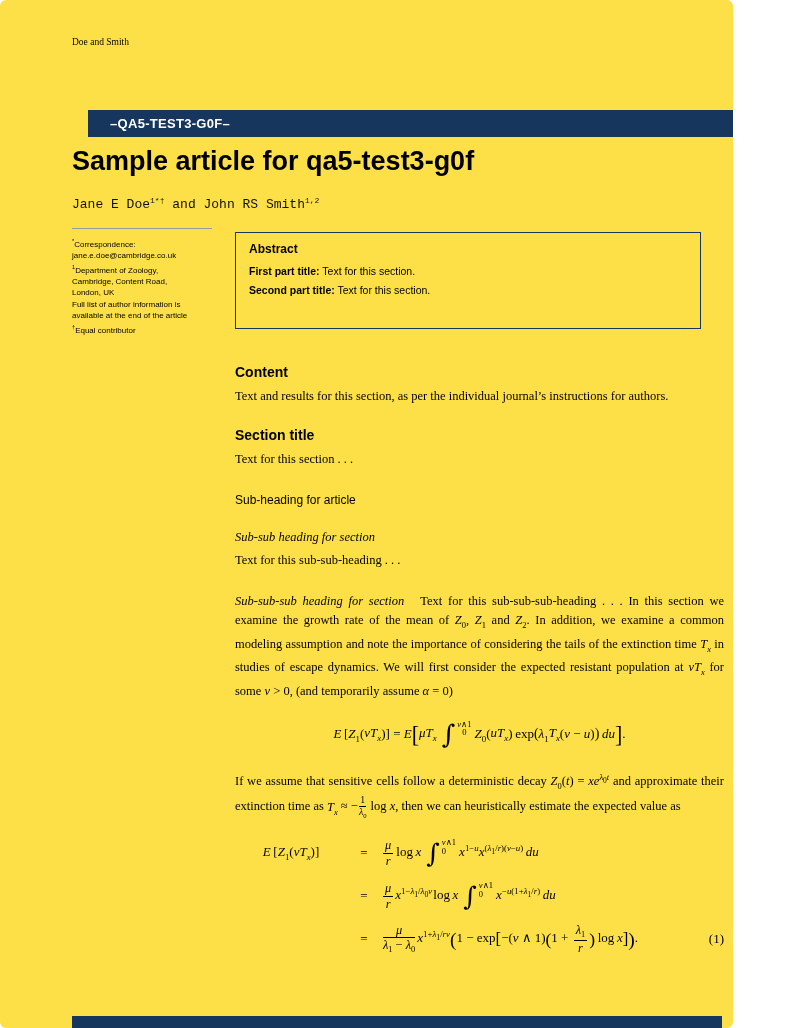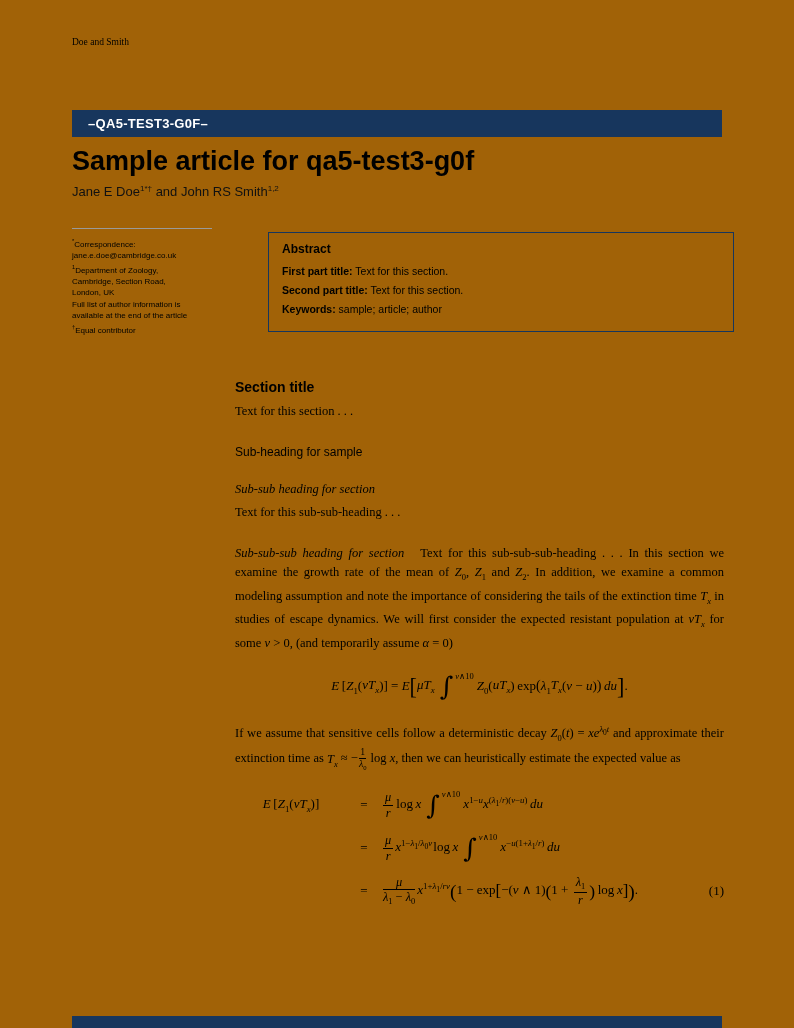--- a/index.html
+++ b/index.html
@@ -1,57 +1,56 @@
 <!DOCTYPE html>
 <html><head>
 <meta charset="utf-8">
 <style>
   * { margin:0; padding:0; box-sizing:border-box; }
   html,body { background:#ffffff; }
   .page {
-    position:relative; width:794px; height:1028px; background:#a16207;
-    font-family:"Liberation Serif","DejaVu Serif",serif; color:#000; overflow:hidden;
+    position:relative; width:733px; height:1028px; background:#fde047;
+    font-family:"Liberation Serif","DejaVu Serif",serif; color:#000; overflow:hidden;border-radius:6px;
   }
 
   .running-head {
     position:absolute; left:72px; top:37px;
     font-family:"Liberation Serif","DejaVu Serif",serif; font-size:9.5px; color:#000;
   }
   .banner {
-    position:absolute; left:72px; top:110px; width:650px; height:27px;
+    position:absolute; left:88px; top:110px; width:650px; height:27px;
     background:#17365d; color:#fff;
     font-family:"Liberation Sans","DejaVu Sans",sans-serif;
     font-weight:bold; font-size:13px; line-height:27px;
-    padding-left:16px; letter-spacing:0.3px;
+    padding-left:22px; letter-spacing:0.3px;
   }
   .title {
     position:absolute; left:72px; top:146px; width:650px;
     font-family:"Liberation Sans","DejaVu Sans",sans-serif;
     font-weight:bold; font-size:27px; color:#000;
   }
   .authors {
-    position:absolute; left:72px; top:184px; width:650px;
-    font-family:Liberation Sans, sans-serif;
+    position:absolute; left:72px; top:196px; width:650px;
+    font-family:Liberation Mono, monospace;
     font-size:13px; color:#111;
   }
   .authors sup { font-size:0.62em; }
 
   .sidebar { position:absolute; left:72px; top:228px; width:150px; }
   .sidebar-rule { width:140px; border-top:1px solid #9a9a9a; margin-bottom:7px; }
   .sidebar-line {
     font-family:"Liberation Sans","DejaVu Sans",sans-serif;
     font-size:8px; line-height:11.5px; color:#000;
   }
   .sidebar-line sup { font-size:0.7em; }
 
   .abstract {
     position:absolute; left:235px; top:232px; width:466px; min-height:97px;
     border:1px solid #17365d; padding:9px 13px 10px;
     font-family:"Liberation Sans","DejaVu Sans",sans-serif;
-    margin-left:33px;
   }
   .abstract-title { font-weight:bold; font-size:12px; margin-bottom:8px; }
   .abstract-item { font-size:10.5px; line-height:14px; margin-bottom:5px; }
   .abstract-item b { font-weight:bold; }
 
   .main { position:absolute; left:235px; top:358px; width:489px; }
   .h-section {
     font-family:"Liberation Sans","DejaVu Sans",sans-serif;
     font-weight:bold; font-size:14px; margin:21px 0 7px;
   }
@@ -84,21 +83,21 @@
 
   
   .frac { display:inline-block; text-align:center; vertical-align:middle; font-size:0.95em; line-height:1.15; margin:0 2px; }
   .frac .num { display:block; border-bottom:1px solid #000; padding:0 2px; }
   .frac .den { display:block; }
   .sfrac { display:inline-block; text-align:center; vertical-align:-0.45em; font-size:0.78em; line-height:1.1; margin:0 1px; }
   .sfrac .num { display:block; border-bottom:1px solid #000; padding:0 1px; }
   .sfrac .den { display:block; }
   .ig { display:inline-flex; align-items:stretch; vertical-align:middle; height:32px; margin:0 3px 0 5px; }
   .isign { font-size:26px; line-height:1.1; align-self:center; font-family:"DejaVu Serif","DejaVu Sans",serif; }
-  .ilims { display:flex; flex-direction:row; justify-content:flex-start; font-size:8.5px; line-height:1; margin-left:2px; padding:1px 0; }
+  .ilims { display:flex; flex-direction:column; justify-content:flex-start; font-size:8.5px; line-height:1; margin-left:2px; padding:1px 0; }
   .br { font-size:1.7em; vertical-align:-0.18em; }
   .bp { font-size:1.5em; vertical-align:-0.18em; }
   .bp2 { font-size:1.35em; vertical-align:-0.14em; }
   .bb { font-size:1.3em; vertical-align:-0.12em; }
   .mp { font-size:1.08em; }
 
   .footer-bar { position:absolute; left:72px; bottom:0; width:650px; height:12px; background:#17365d; }
 </style>
 </head>
 <body>
@@ -113,50 +112,48 @@
 
   <h1 class="title">Sample article for qa5-test3-g0f</h1>
 
   <div class="authors">Jane E Doe<sup>1*†</sup> and John RS Smith<sup>1,2</sup></div>
 
   <aside class="sidebar">
     <div class="sidebar-rule"></div>
     <div class="sidebar-line"><sup>*</sup>Correspondence:</div>
     <div class="sidebar-line">jane.e.doe@cambridge.co.uk</div>
     <div class="sidebar-line"><sup>1</sup>Department of Zoology,</div>
-    <div class="sidebar-line">Cambridge, Section Road,</div>
+    <div class="sidebar-line">Cambridge, Content Road,</div>
     <div class="sidebar-line">London, UK</div>
     <div class="sidebar-line">Full list of author information is</div>
     <div class="sidebar-line">available at the end of the article</div>
     <div class="sidebar-line"><sup>†</sup>Equal contributor</div>
   </aside>
 
   <section class="abstract">
     <div class="abstract-title">Abstract</div>
     <p class="abstract-item">
       <b>First part title:</b>
       <span>Text for this section.</span>
     </p>
     <p class="abstract-item">
       <b>Second part title:</b>
       <span>Text for this section.</span>
     </p>
-    <p class="abstract-item">
-      <b>Keywords:</b>
-      <span>sample; article; author</span>
-    </p>
   </section>
 
   <main class="main">
 
+    <h2 class="h-section first">Content</h2>
+    <p class="para">Text and results for this section, as per the individual journal’s instructions for authors.</p>
 
     <h2 class="h-section">Section title</h2>
     <p class="para">Text for this section . . .</p>
 
-    <h3 class="h-sub">Sub-heading for sample</h3>
+    <h3 class="h-sub">Sub-heading for article</h3>
 
     <h4 class="h-subsub">Sub-sub heading for section</h4>
     <p class="para">Text for this sub-sub-heading . . .</p>
 
     <p class="para runin-para">
       <span class="runin-h">Sub-sub-sub heading for section</span><span>Text for this sub-sub-sub-heading . . . In this section we examine the growth rate of the mean of <i>Z</i><sub>0</sub>, <i>Z</i><sub>1</sub> and <i>Z</i><sub>2</sub>. In addition, we examine a common modeling assumption and note the importance of considering the tails of the extinction time <i>T<sub>x</sub></i> in studies of escape dynamics. We will first consider the expected resistant population at <i>vT<sub>x</sub></i> for some <i>v</i> &gt; 0, (and temporarily assume <i>α</i> = 0)</span>
     </p>
 
     <div class="eq-display"><i>E</i> [<i>Z</i><sub>1</sub>(<i>vT<sub>x</sub></i>)] = <i>E</i><span class="br">[</span><i>μT<sub>x</sub></i><span class="ig">
           <span class="isign">∫</span>

